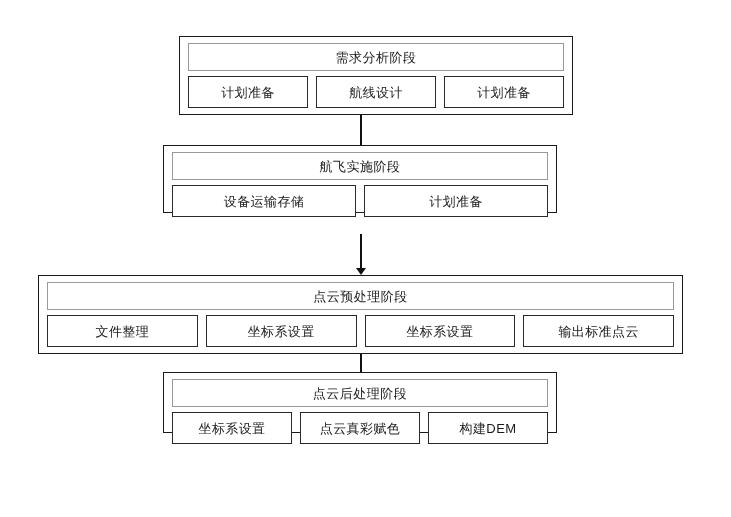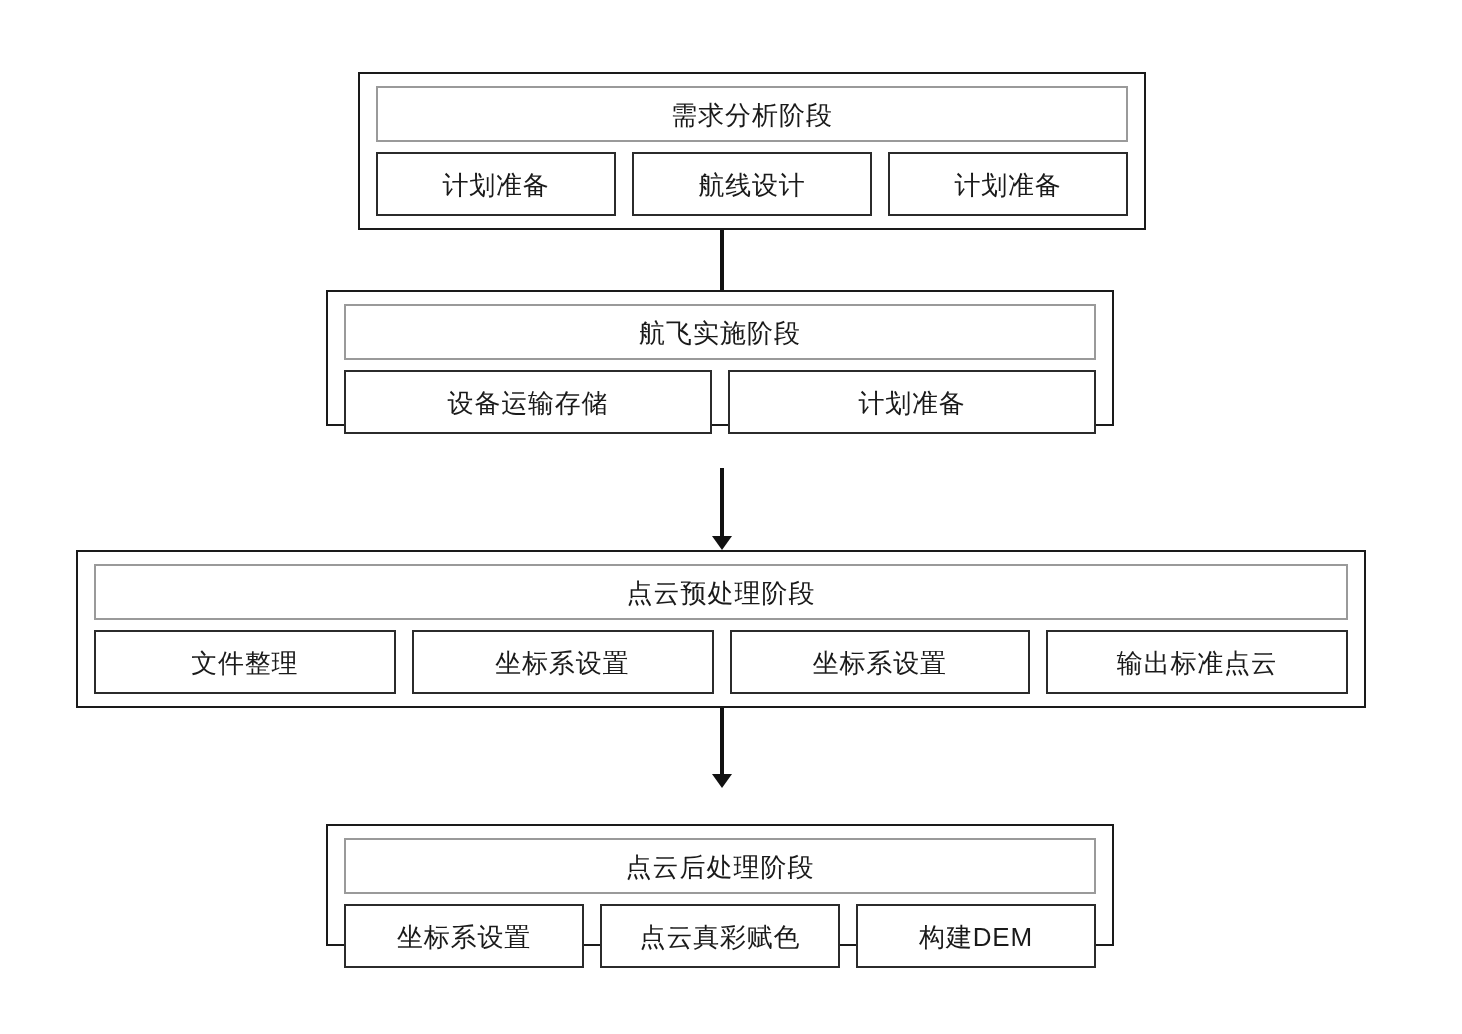--- a/index.html
+++ b/index.html
@@ -27,21 +27,21 @@
     box-sizing: border-box;
     border: 1.5px solid #1a1a1a;
     background: #ffffff;
     padding: 6px 8px 8px 8px;
   }
 
   
   .stage-1 { left: 179px; top: 36px;  width: 394px; height: 79px; }
   .stage-2 { left: 163px; top: 145px; width: 394px; height: 68px; }
   .stage-3 { left: 38px;  top: 275px; width: 645px; height: 79px; }
-  .stage-4 { left: 163px; top: 412px; width: 394px; height: 61px; }
+  .stage-4 { left: 163px; top: 372px; width: 394px; height: 61px; }
 
   
   .stage-title {
     box-sizing: border-box;
     width: 100%;
     height: 28px;
     border: 1px solid #9a9a9a;
     background: #ffffff;
     display: flex;
     align-items: center;

